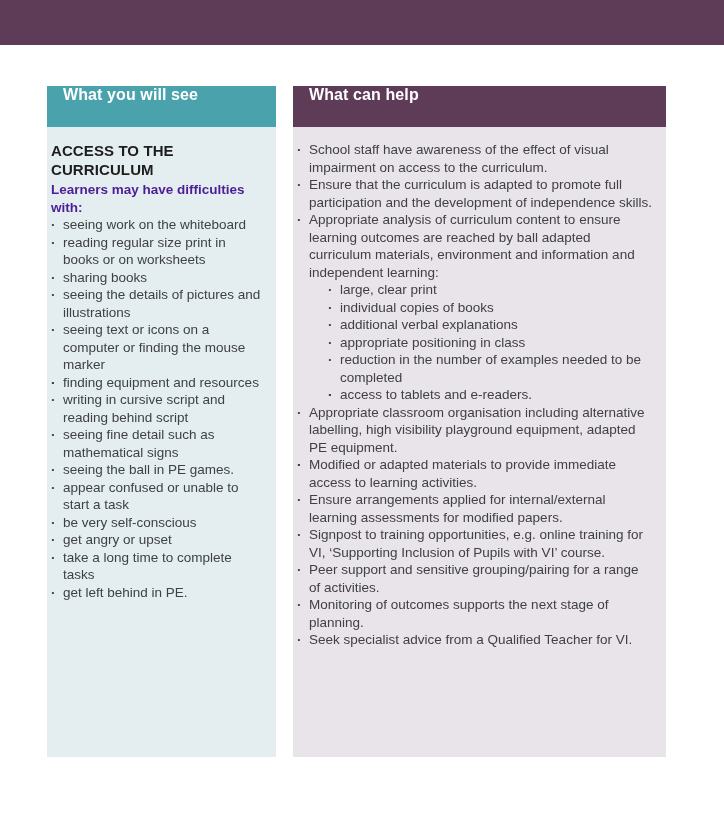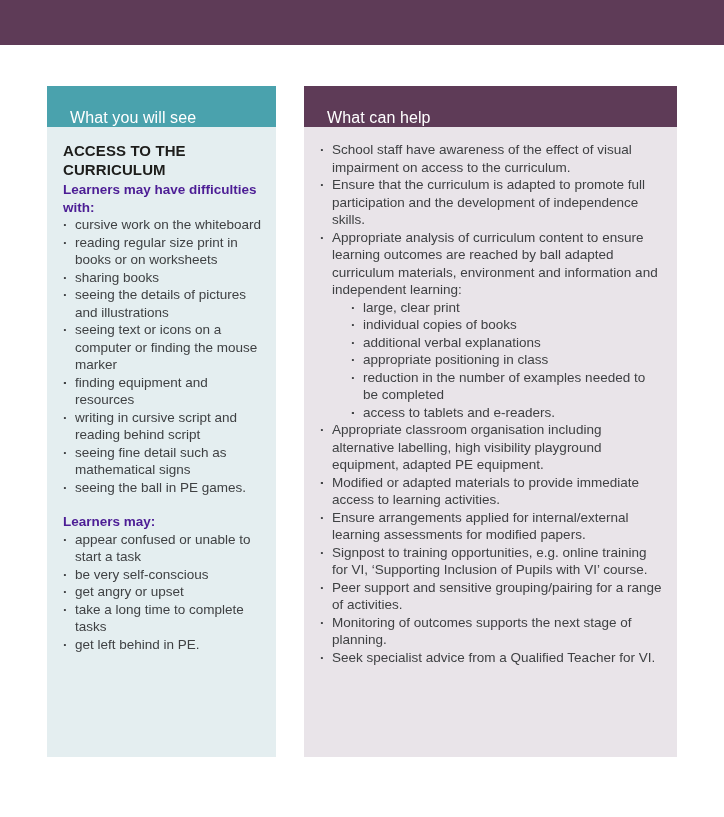--- a/index.html
+++ b/index.html
@@ -8,34 +8,34 @@
     background:#ffffff;
     font-family:"Liberation Sans", sans-serif;
     -webkit-font-smoothing:antialiased;
   }
   .top-bar {
     position:absolute; top:0; left:0; width:724px; height:45px;
     background:#5e3b57;
   }
   .panel { position:absolute; top:86px; }
   .panel-left  { left:47px;  width:229px; }
-  .panel-right { left:304px; width:373px; }
+  .panel-right { left:293px; width:373px; }
   .panel-header {
     height:41px; box-sizing:border-box;
-    display:flex; align-items:flex-end;
-    padding:0 23px;
-    color:#ffffff; font-size:16px; font-weight:400;
+    display:flex; align-items:flex-start;
+    padding:0 16px;
+    color:#ffffff; font-size:16px; font-weight:700;
     letter-spacing:0.1px;
   }
   .header-teal { background:#4aa2ad; }
   .header-plum { background:#5e3b57; }
   .panel-body {
     box-sizing:border-box; height:630px; overflow:hidden;
     font-size:13.5px; line-height:17.5px; color:#3f4143;
-    padding:14px 14px 0 16px;
+    padding:14px 14px 0 4px;
   }
   .body-left  { background:#e4eef0; }
   .body-right { background:#e9e4e9; }
   .caps-title {
     margin:0 0 2px 0;
     font-size:15px; line-height:19px; font-weight:700;
     color:#1d1d1b; letter-spacing:0.1px;
   }
   .subheading {
     margin:0; font-weight:700; color:#4c1d95;
@@ -59,32 +59,31 @@
 <div class="top-bar"></div>
 
 <div class="panel panel-left">
   <div class="panel-header header-teal">
     <span>What you will see</span>
   </div>
   <div class="panel-body body-left">
     <h3 class="caps-title">ACCESS TO THE CURRICULUM</h3>
     <p class="subheading">Learners may have difficulties with:</p>
     <ul class="bullet-list">
-        <li><span class="bullet">·</span><span>cursive work on the whiteboard</span></li>
+        <li><span class="bullet">·</span><span>seeing work on the whiteboard</span></li>
         <li><span class="bullet">·</span><span>reading regular size print in books or on worksheets</span></li>
         <li><span class="bullet">·</span><span>sharing books</span></li>
         <li><span class="bullet">·</span><span>seeing the details of pictures and illustrations</span></li>
         <li><span class="bullet">·</span><span>seeing text or icons on a computer or finding the mouse marker</span></li>
         <li><span class="bullet">·</span></li>
         <li><span class="bullet">·</span><span>finding equipment and resources</span></li>
         <li><span class="bullet">·</span><span>writing in cursive script and reading behind script</span></li>
         <li><span class="bullet">·</span><span>seeing fine detail such as mathematical signs</span></li>
         <li><span class="bullet">·</span><span>seeing the ball in PE games.</span></li>
       </ul>
-    <p class="subheading spaced">Learners may:</p>
     <ul class="bullet-list">
         <li><span class="bullet">·</span><span>appear confused or unable to start a task</span></li>
         <li><span class="bullet">·</span><span>be very self-conscious</span></li>
         <li><span class="bullet">·</span><span>get angry or upset</span></li>
         <li><span class="bullet">·</span><span>take a long time to complete tasks</span></li>
         <li><span class="bullet">·</span><span>get left behind in PE.</span></li>
       </ul>
   </div>
 </div>
 

